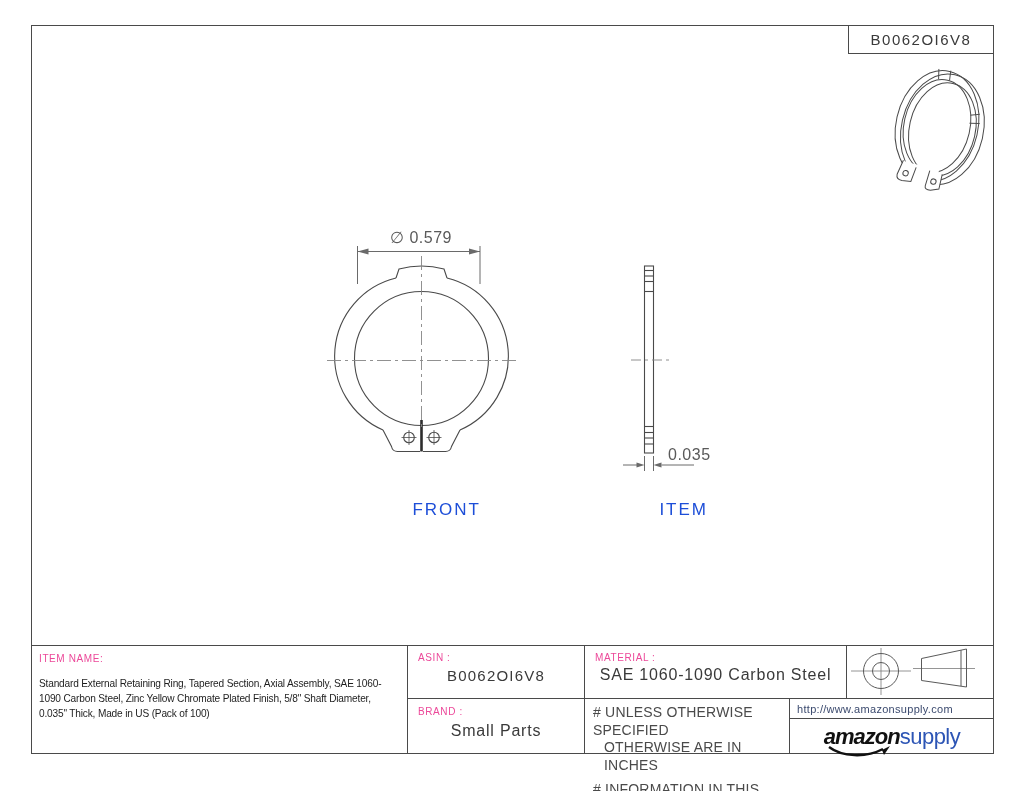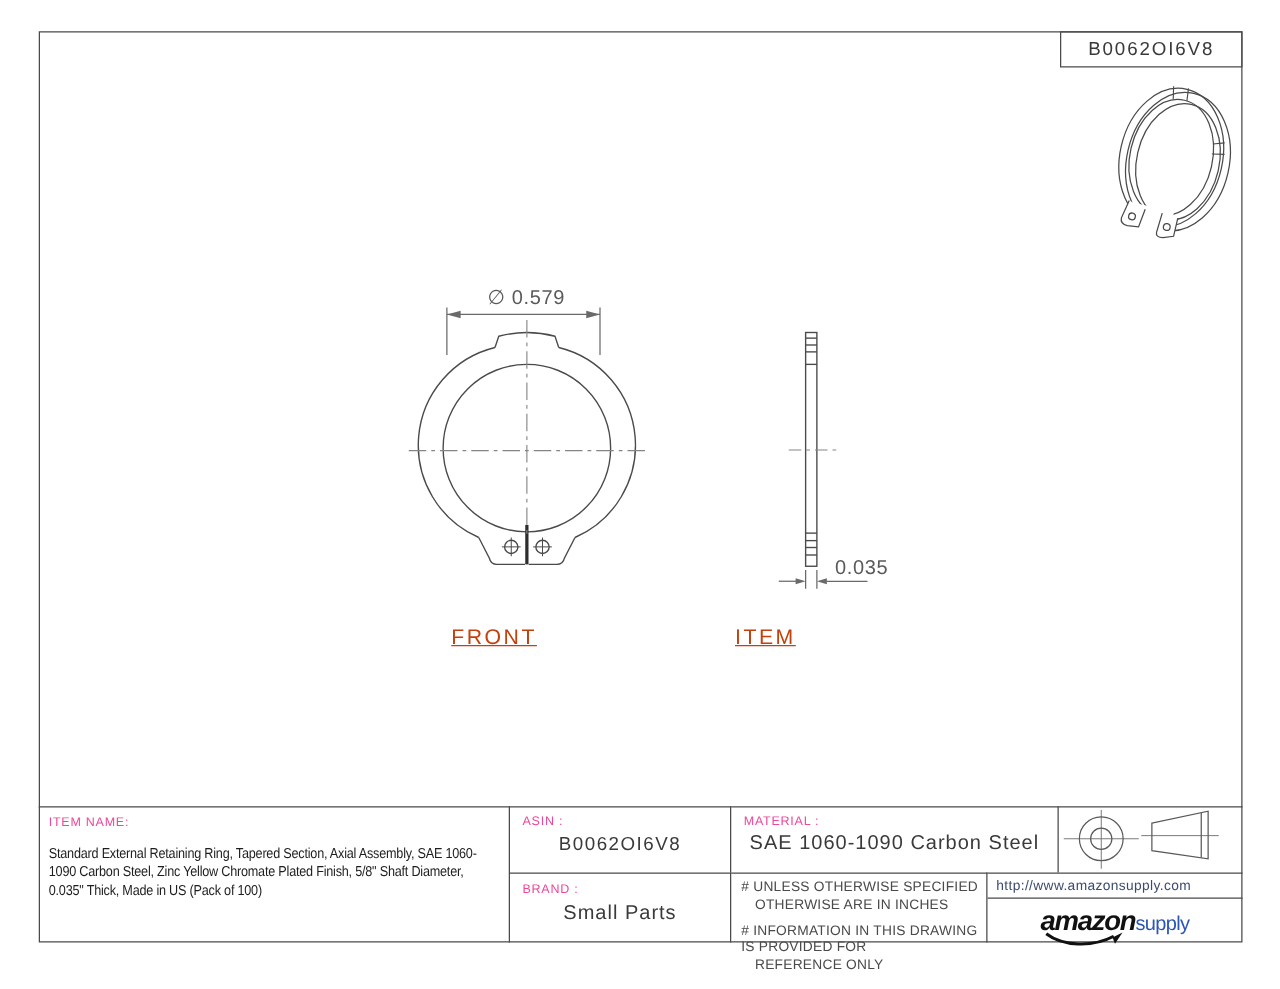--- a/index.html
+++ b/index.html
@@ -5,47 +5,47 @@
   html,body{margin:0;padding:0;background:#ffffff;}
   .page{position:relative;width:1024px;height:791px;background:#fff;overflow:hidden;
         font-family:"Liberation Sans",sans-serif;color:#3d3d3d;padding-left:44px;}
   .frame{position:absolute;left:31px;top:25px;width:963px;height:729px;
          border:1.5px solid #4a4a4a;box-sizing:border-box;}
   .asin-box{position:absolute;left:848px;top:25px;width:146px;height:29px;
             border:1.5px solid #4a4a4a;box-sizing:border-box;display:flex;
             align-items:center;justify-content:center;font-size:15px;
             letter-spacing:1.5px;color:#3a3a3a;}
   svg.linework{position:absolute;left:0;top:0;pointer-events:none;}
-  .viewlabel{position:absolute;font-size:17px;letter-spacing:2px;color:#c2410c;
-             text-align:left;width:120px;text-decoration:underline;}
+  .viewlabel{position:absolute;font-size:17px;letter-spacing:2px;color:#1d4ed8;
+             text-align:right;width:120px;}
   .dimlabel{position:absolute;font-size:16px;color:#5a5a5a;letter-spacing:0.5px;}
   
   .tb{position:absolute;box-sizing:border-box;border-color:#4a4a4a;border-style:solid;border-width:0;}
   .tb-label{font-size:10px;letter-spacing:0.6px;color:#ec4899;}
   .tb-value{color:#3a3a3a;}
   .cell-item{left:31px;top:645px;width:377px;height:109px;border-top-width:1.5px;border-right-width:1.5px;padding:7px 8px;}
   .cell-asin{left:408px;top:645px;width:177px;height:53px;border-top-width:1.5px;border-right-width:1.5px;padding:6px 10px;}
   .cell-material{left:585px;top:645px;width:262px;height:53px;border-top-width:1.5px;border-right-width:1.5px;padding:6px 10px;}
   .cell-proj{left:847px;top:645px;width:147px;height:53px;border-top-width:1.5px;}
   .cell-brand{left:408px;top:698px;width:177px;height:56px;border-top-width:1.5px;border-right-width:1.5px;padding:7px 10px;}
   .cell-notes{left:585px;top:698px;width:205px;height:56px;border-top-width:1.5px;border-right-width:1.5px;padding:5px 4px 4px 8px;}
   .cell-url{left:790px;top:698px;width:204px;height:21px;border-top-width:1.5px;border-bottom-width:1.5px;
             display:flex;align-items:center;padding-left:7px;}
   .cell-logo{left:790px;top:719px;width:204px;height:35px;display:flex;align-items:center;justify-content:center;}
   .item-desc{margin-top:12px;width:404px;transform:scaleX(0.88);transform-origin:0 0;
              font-size:11.5px;line-height:1.32;letter-spacing:-0.2px;color:#1e1e1e;}
   .asin-val{margin-top:4px;text-align:center;font-size:15px;letter-spacing:1.2px;}
   .material-val{margin-top:3px;text-align:center;font-size:16px;letter-spacing:0.8px;}
   .brand-val{margin-top:5px;text-align:center;font-size:16px;letter-spacing:0.8px;}
-  .note{font-size:11px;line-height:1.25;letter-spacing:0.2px;color:#4a4a4a;margin-bottom:7px;}
+  .note{font-size:14px;line-height:1.25;letter-spacing:0.2px;color:#4a4a4a;margin-bottom:7px;}
   .note .l2{padding-left:11px;}
   .url-text{font-size:11px;letter-spacing:0.3px;color:#3b4a6e;}
   .logo-wrap{position:relative;display:inline-block;line-height:1;}
   .logo-amazon{font-size:22px;font-weight:bold;letter-spacing:-1px;color:#111;font-style:italic;}
-  .logo-supply{font-size:16px;letter-spacing:-0.5px;color:#2d55b5;}
+  .logo-supply{font-size:22px;letter-spacing:-0.5px;color:#2d55b5;}
   .smile{position:absolute;left:2px;top:19px;}
 </style>
 </head>
 <body>
 
 <div class="page">
 
   <div class="frame"></div>
 
   <div class="asin-box">

